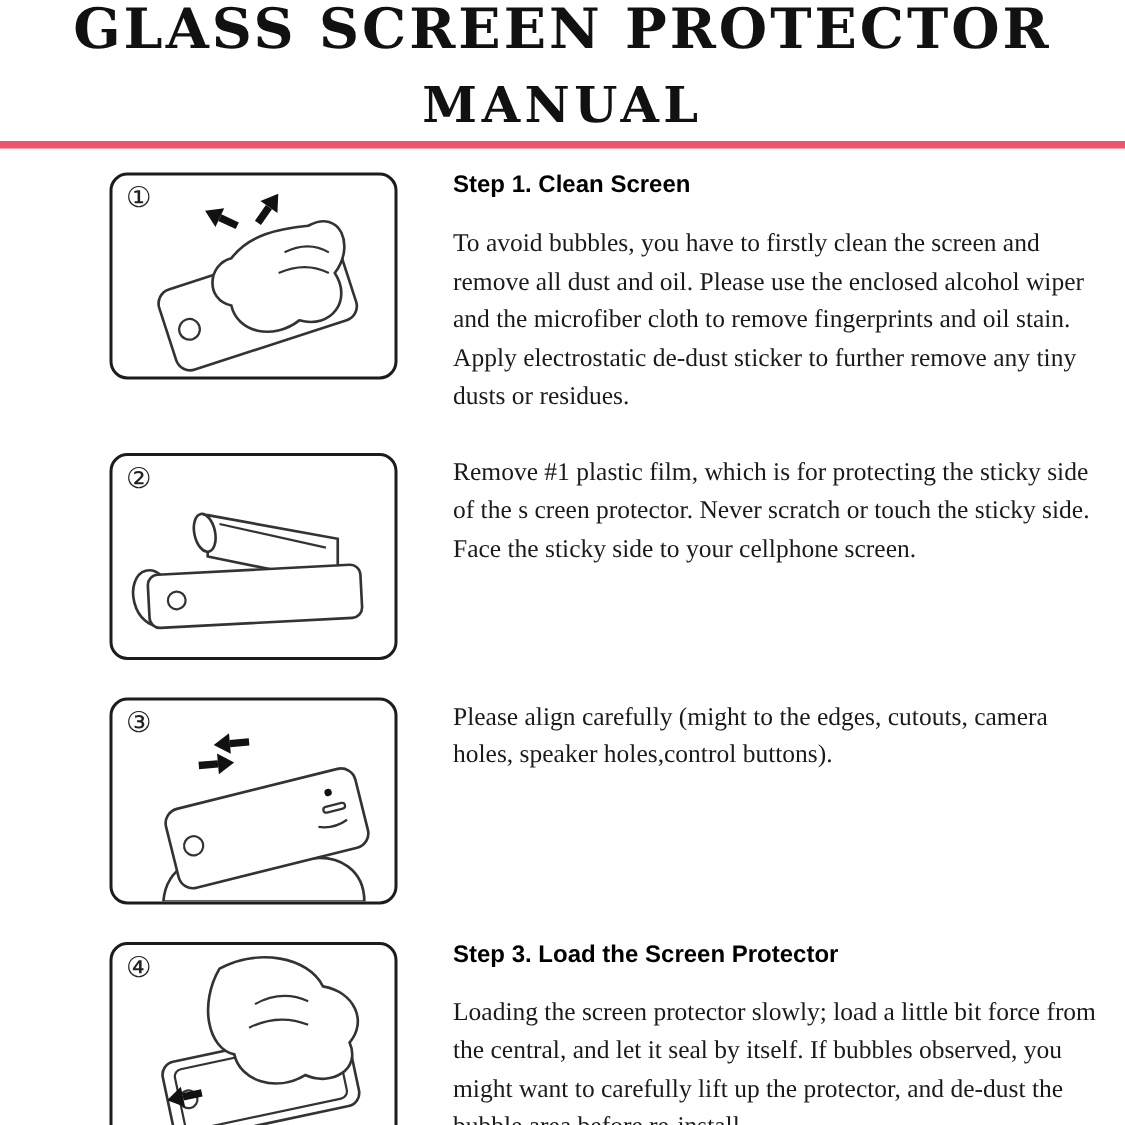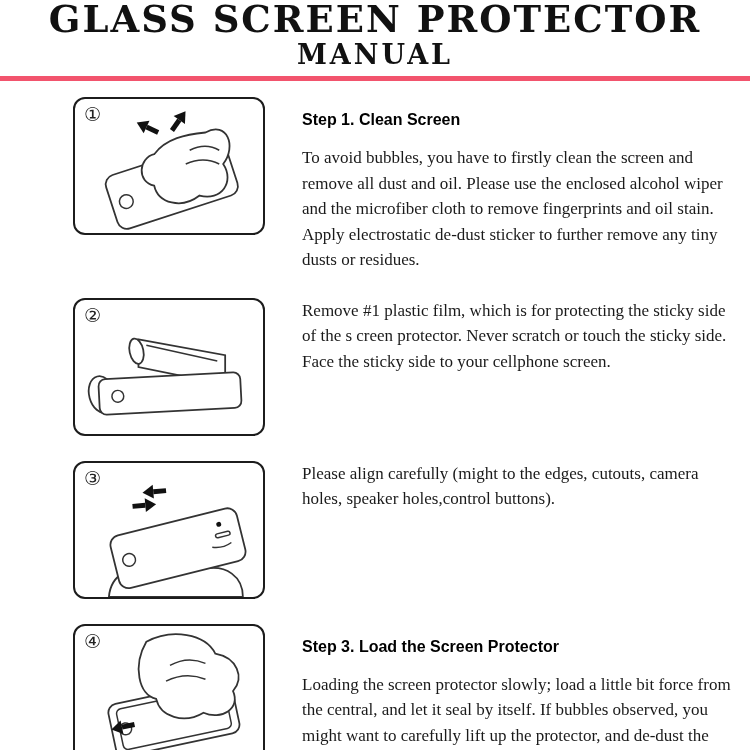--- a/index.html
+++ b/index.html
@@ -16,24 +16,24 @@
   .title-line1{
     font-family:"DejaVu Serif",serif;
     font-weight:bold;
     font-size:37px;
     letter-spacing:2px;
     line-height:1.05;
   }
   .title-line2{
     font-family:"DejaVu Serif",serif;
     font-weight:bold;
-    font-size:27px;
+    font-size:33px;
     letter-spacing:3px;
     line-height:1.05;
-    margin-top:2px;
+    margin-top:14px;
   }
   .divider{
     width:750px;height:5px;
     background:#f2546d;
     margin-top:7px;
   }
 
   .steps{padding:16px 0 0 73px;}
   .step-row{
     display:flex;
@@ -59,21 +59,21 @@
   .illus-box svg{position:absolute;top:0;left:0;}
 
   .step-text{
     margin-left:37px;
     width:432px;
   }
   .step-heading{
     font-family:"Liberation Sans",sans-serif;
     font-weight:700;
     font-size:16px;
-    margin:14px 0 16px 0;
+    margin:0 0 16px 0;
     color:#000;
   }
   .step-body{
     font-family:"Liberation Serif",serif;
     font-size:17px;
     line-height:1.5;
     color:#1a1a1a;
     margin:0;
   }
 

